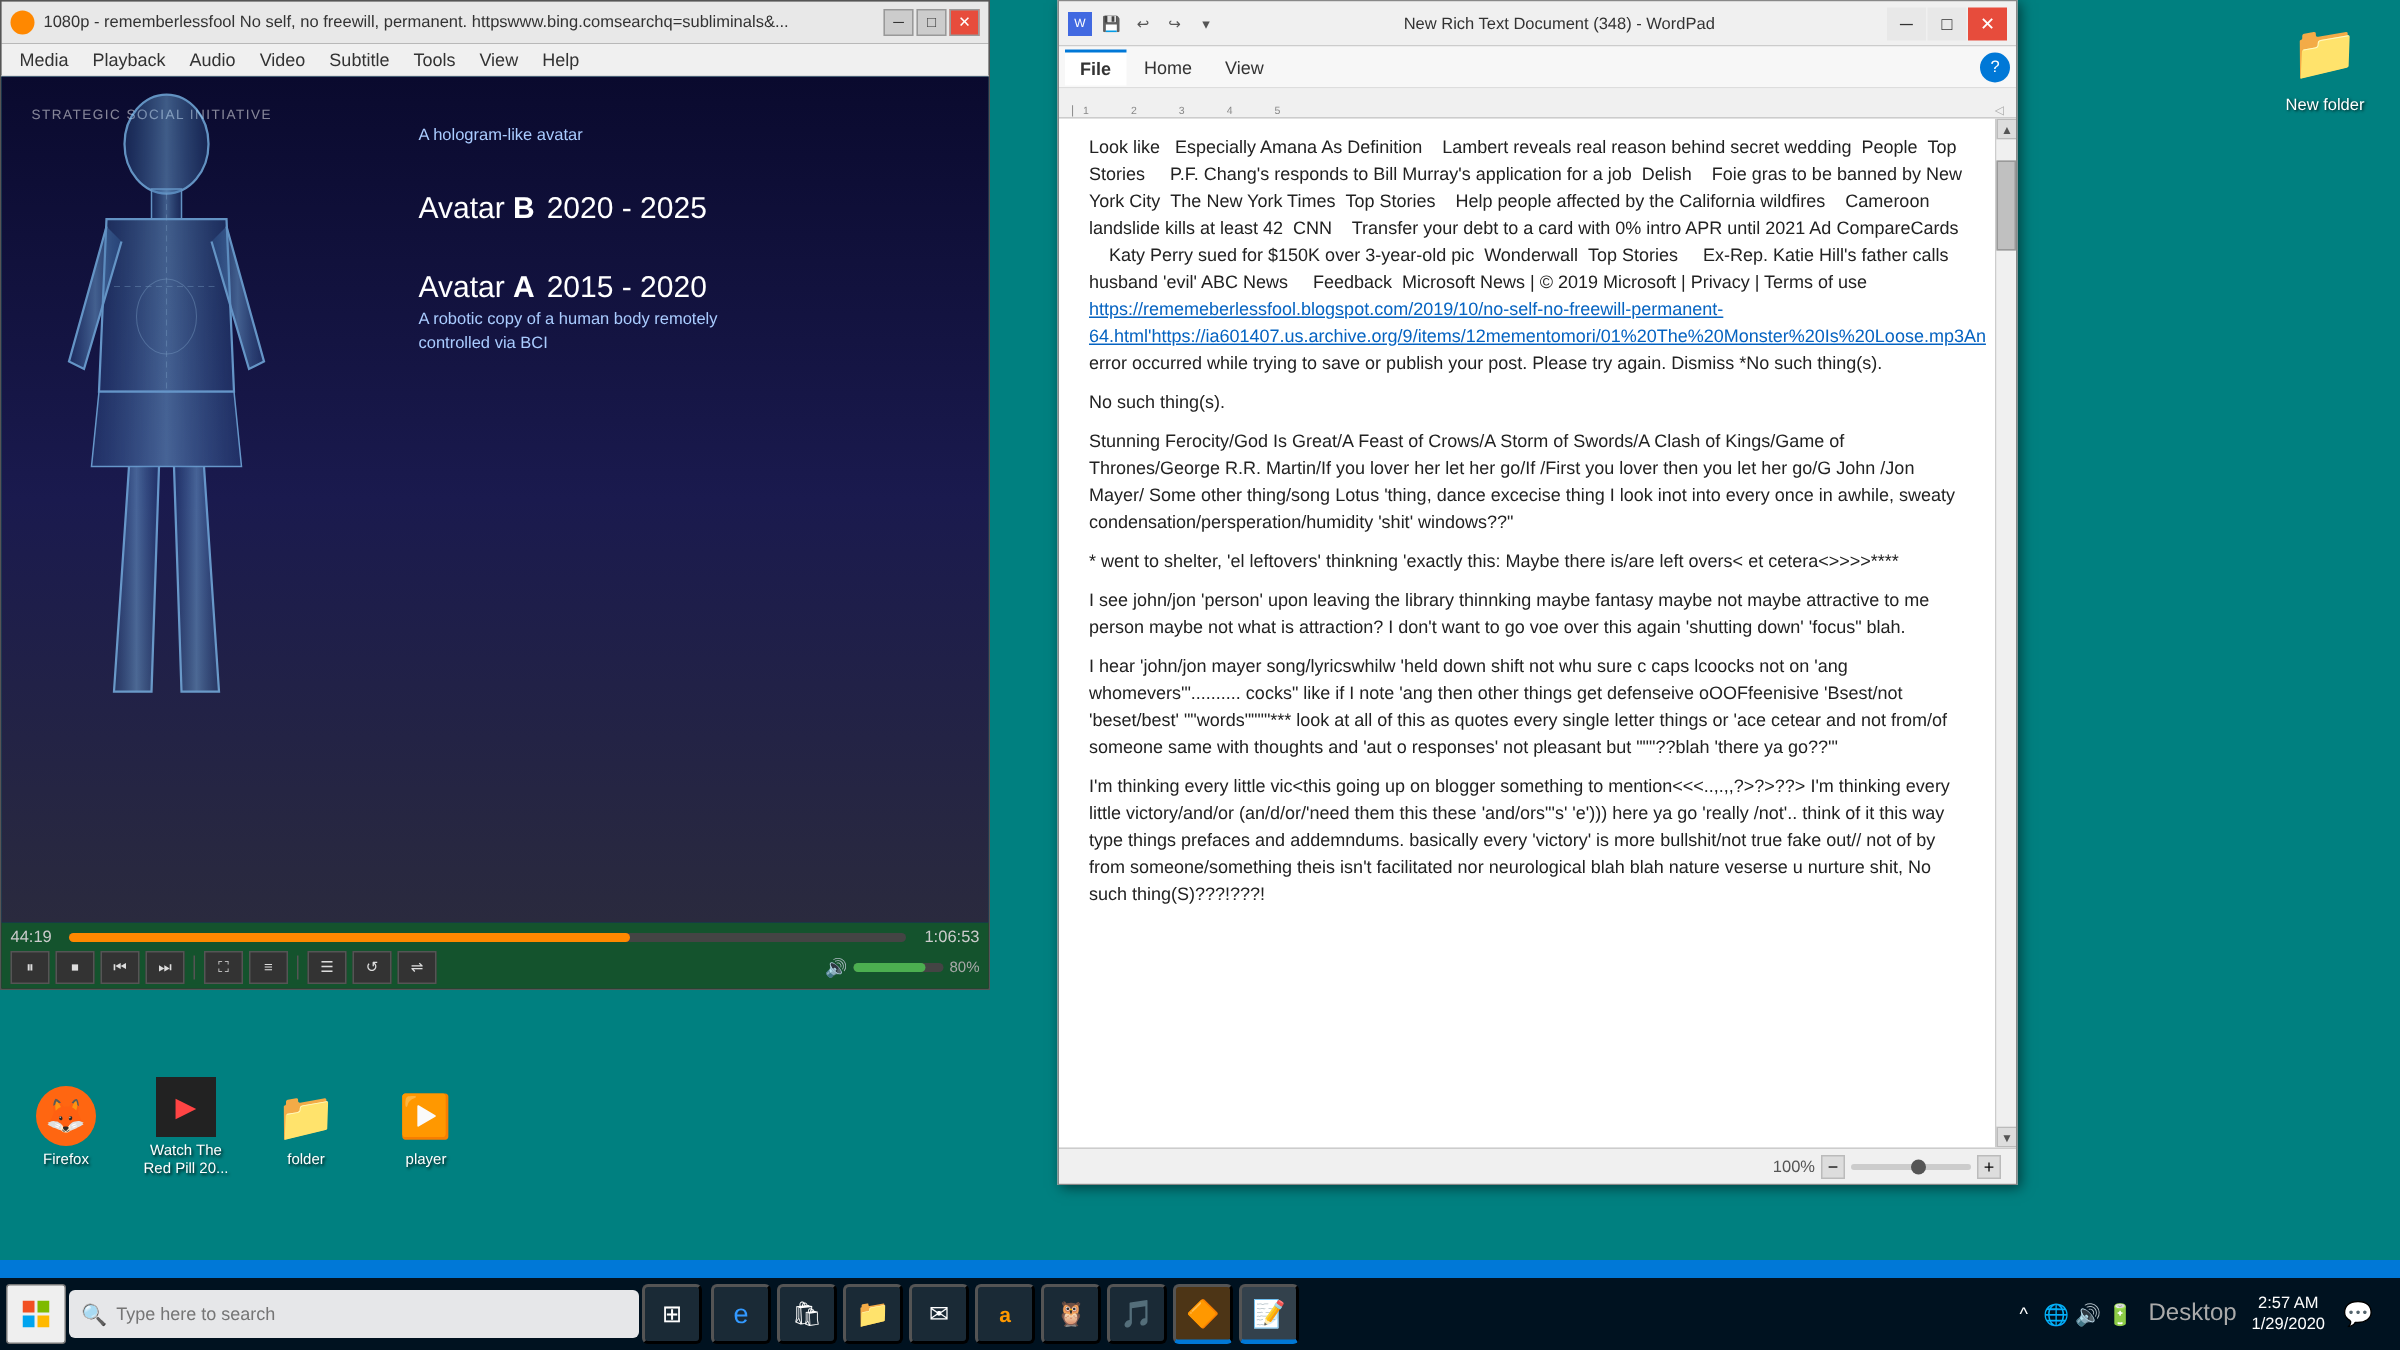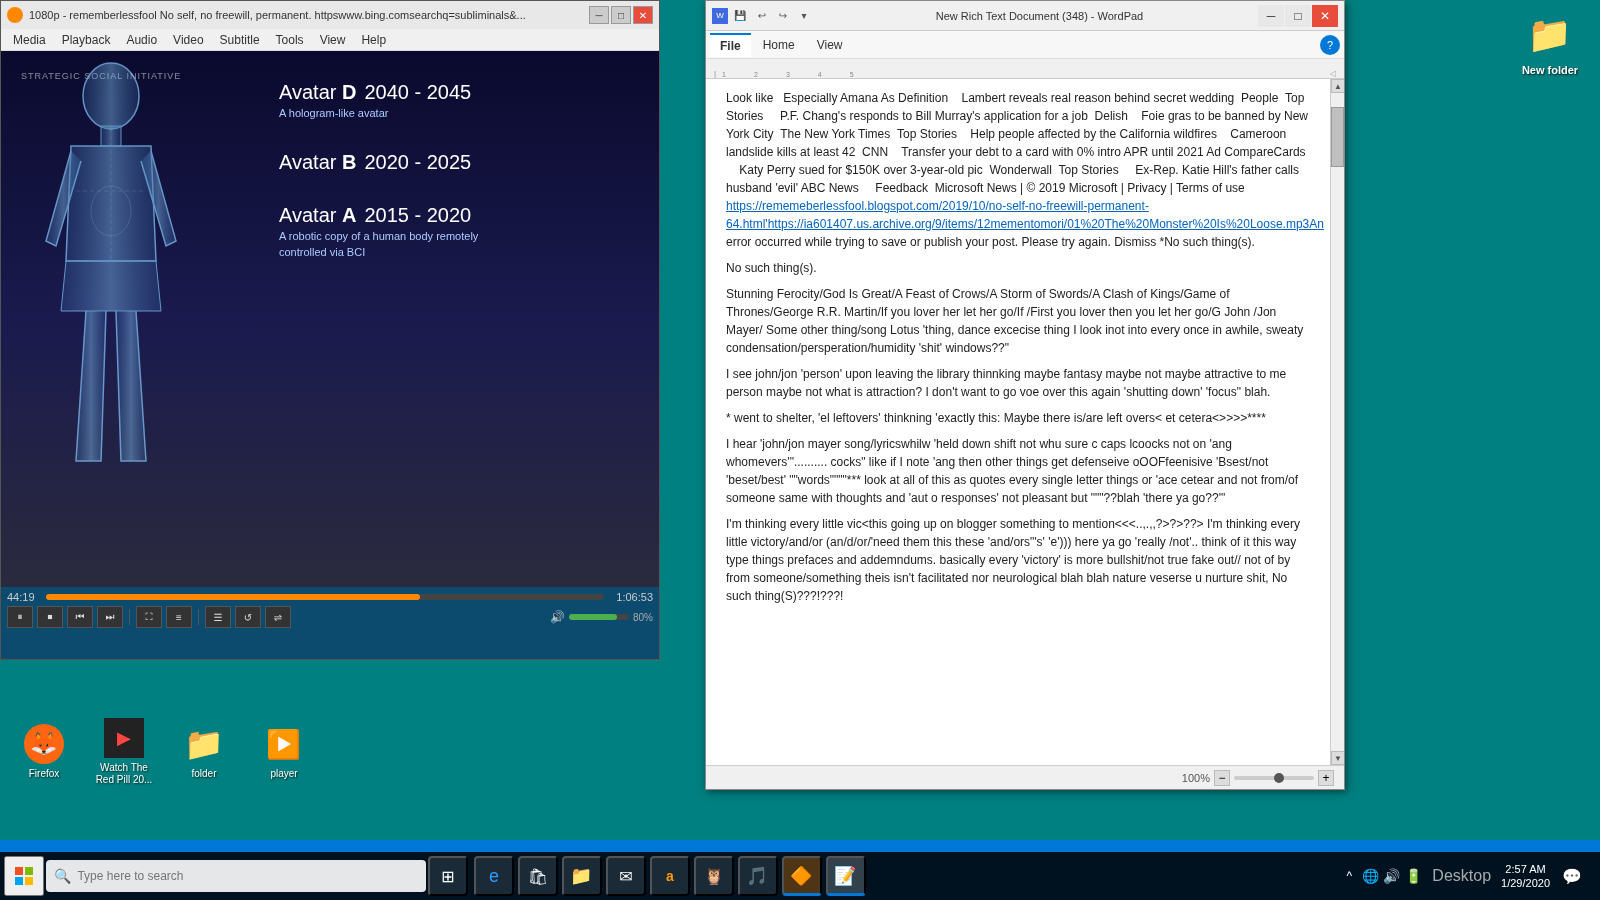--- a/index.html
+++ b/index.html
@@ -150,22 +150,22 @@
     }
 
     .avatar-entry .av-desc {
       font-size: 11px;
       color: #aaccff;
       margin-top: 2px;
       line-height: 1.4;
     }
 
     .vlc-controls {
-      height: 72px;
-      background: #0c4a6e;
+      height: 44px;
+      background: #14532d;
       flex-shrink: 0;
       padding: 4px 6px;
     }
 
     .vlc-time-left {
       font-size: 11px;
       color: #ccc;
       min-width: 35px;
     }
 
@@ -528,21 +528,20 @@
       display: flex;
       align-items: center;
       justify-content: center;
       color: #ffd700;
     }
 
     .new-folder-icon-label {
       font-size: 11px;
       color: white;
       text-shadow: 1px 1px 2px rgba(0,0,0,0.8);
-      font-weight: bold;
     }
 
     
     .taskbar {
       position: absolute;
       bottom: 0;
       left: 0;
       width: 100%;
       height: 48px;
       background: rgba(0, 0, 0, 0.85);
@@ -814,24 +813,20 @@
 
           <path d="M85 250 L90 400 L115 400 L105 250" fill="url(#bodyGrad)" stroke="#88ccff" stroke-width="1.5"></path>
 
           <line x1="80" y1="68" x2="80" y2="200" stroke="#aaddff" stroke-width="0.5" stroke-dasharray="4,3" opacity="0.5"></line>
           <line x1="45" y1="130" x2="115" y2="130" stroke="#aaddff" stroke-width="0.5" stroke-dasharray="4,3" opacity="0.5"></line>
           <ellipse cx="80" cy="150" rx="20" ry="25" fill="none" stroke="#aaddff" stroke-width="0.7" opacity="0.4"></ellipse>
         </svg>
 
         <div class="avatar-labels">
           <div class="avatar-entry">
-            <div style="display:flex; align-items:baseline; gap:8px;">
-              <span class="av-title" style="font-size:20px;font-weight:300;color:white;">Avatar <span style="font-weight:bold;">D</span></span>
-              <span class="av-year" style="font-size:20px;color:white;">2040 - 2045</span>
-            </div>
             <div class="av-desc">A hologram-like avatar</div>
           </div>
           <div class="avatar-entry">
             <div style="display:flex; align-items:baseline; gap:8px;">
               <span class="av-title" style="font-size:20px;font-weight:300;color:white;">Avatar <span style="font-weight:bold;">B</span></span>
               <span class="av-year" style="font-size:20px;color:white;">2020 - 2025</span>
             </div>
           </div>
           <div class="avatar-entry">
             <div style="display:flex; align-items:baseline; gap:8px;">
@@ -922,22 +917,22 @@
       <span class="ruler-tick">4</span>
       <span class="ruler-tick">5</span>
       <span style="margin-left:auto;font-size:8px;color:#aaa;">◁</span>
     </div>
 
     <div class="wp-content-area">
       <div class="wp-text-content">
         <p style="margin-bottom:8px;">Look like &nbsp; Especially Amana As Definition &nbsp;&nbsp; Lambert reveals real reason behind secret wedding &nbsp;People &nbsp;Top Stories &nbsp;&nbsp;&nbsp; P.F. Chang's responds to Bill Murray's application for a job &nbsp;Delish &nbsp;&nbsp; Foie gras to be banned by New York City &nbsp;The New York Times &nbsp;Top Stories &nbsp;&nbsp; Help people affected by the California wildfires &nbsp;&nbsp; Cameroon landslide kills at least 42 &nbsp;CNN &nbsp;&nbsp; Transfer your debt to a card with 0% intro APR until 2021 Ad CompareCards &nbsp;&nbsp;&nbsp; Katy Perry sued for $150K over 3-year-old pic &nbsp;Wonderwall &nbsp;Top Stories &nbsp;&nbsp;&nbsp; Ex-Rep. Katie Hill's father calls husband 'evil' ABC News &nbsp;&nbsp;&nbsp; Feedback &nbsp;Microsoft News | © 2019 Microsoft | Privacy | Terms of use <a href="#">https://rememeberlessfool.blogspot.com/2019/10/no-self-no-freewill-permanent-64.html'https://ia601407.us.archive.org/9/items/12mementomori/01%20The%20Monster%20Is%20Loose.mp3An</a> error occurred while trying to save or publish your post. Please try again. Dismiss *No such thing(s).</p>
         <p style="margin-bottom:8px;">No such thing(s).</p>
         <p style="margin-bottom:8px;">Stunning Ferocity/God Is Great/A Feast of Crows/A Storm of Swords/A Clash of Kings/Game of Thrones/George R.R. Martin/If you lover her let her go/If /First you lover then you let her go/G John /Jon Mayer/ Some other thing/song Lotus 'thing, dance excecise thing I look inot into every once in awhile, sweaty condensation/persperation/humidity 'shit' windows??"</p>
+        <p style="margin-bottom:8px;">* went to shelter,  'el leftovers' thinkning 'exactly this: Maybe there is/are left overs&lt; et cetera&lt;&gt;&gt;&gt;&gt;****</p>
         <p style="margin-bottom:8px;">I see john/jon 'person' upon leaving the library thinnking maybe fantasy maybe not maybe attractive to me person maybe not what is attraction? I don't want to go voe over this again 'shutting down' 'focus" blah.</p>
-        <p style="margin-bottom:8px;">* went to shelter,  'el leftovers' thinkning 'exactly this: Maybe there is/are left overs&lt; et cetera&lt;&gt;&gt;&gt;&gt;****</p>
         <p style="margin-bottom:8px;">I hear 'john/jon mayer song/lyricswhilw 'held down shift not whu sure c caps lcoocks not on 'ang whomevers'".......... cocks" like if I note 'ang then other things get defenseive oOOFfeenisive 'Bsest/not 'beset/best' ""words""""*** look at all of this as quotes every single letter things or 'ace cetear and not from/of someone same with thoughts and 'aut o responses' not pleasant but """??blah 'there ya go??'"</p>
         <p style="margin-bottom:8px;">I'm thinking every little vic&lt;this going up on blogger something to mention&lt;&lt;&lt;..,.,,?&gt;?&gt;??&gt; I'm thinking every little victory/and/or (an/d/or/'need them this these 'and/ors"'s' 'e'))) here ya go 'really /not'.. think of it this way type things prefaces and addemndums. basically every 'victory' is more bullshit/not true fake out// not of by from someone/something theis isn't facilitated nor neurological blah blah nature veserse u nurture shit, No such thing(S)???!???!</p>
       </div>
       <div class="wp-scrollbar">
         <div class="wp-scrollbar-arrow">▲</div>
         <div class="wp-scrollbar-track">
           <div class="wp-scrollbar-thumb"></div>
         </div>
         <div class="wp-scrollbar-arrow">▼</div>
       </div>

